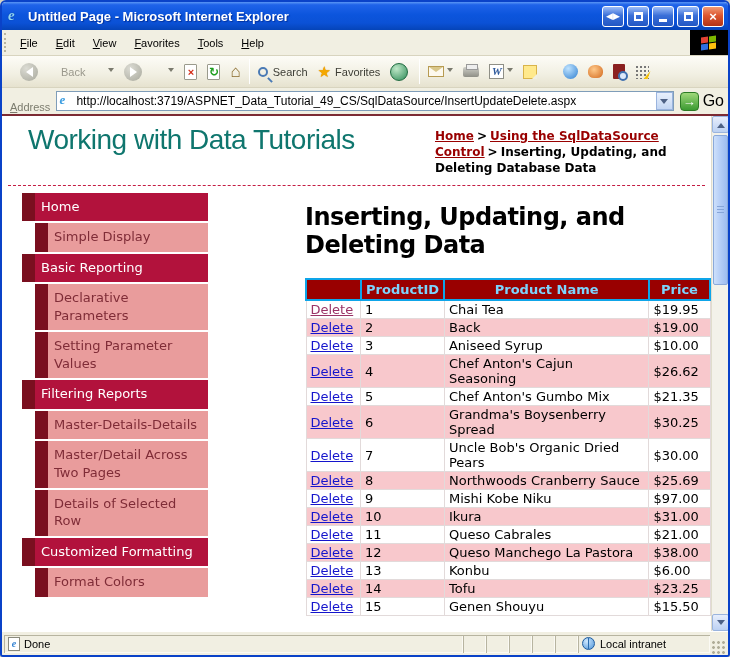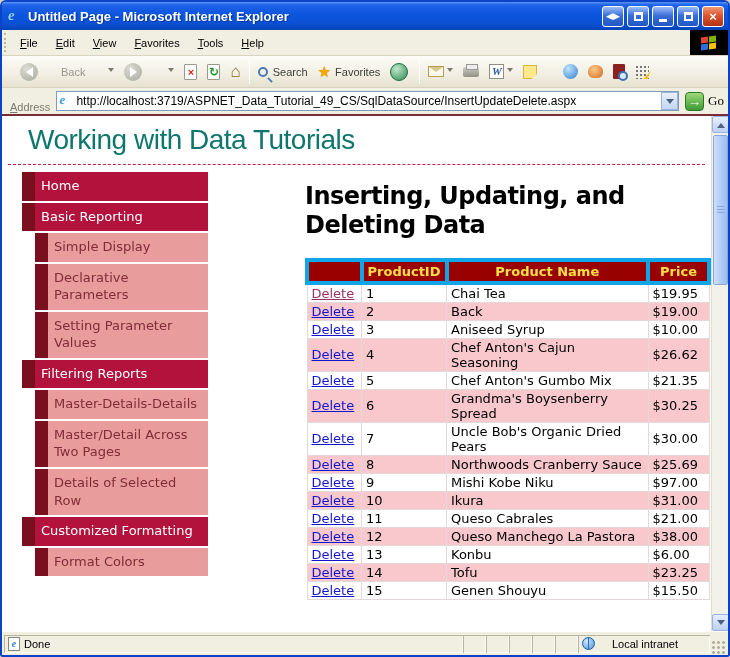--- a/index.html
+++ b/index.html
@@ -71,21 +71,21 @@
   .addr-label::first-letter{text-decoration:underline;}
   .addr-box{flex:1;height:20px;background:#fff;border:1px solid #7f9db9;display:flex;align-items:center;padding-left:2px;}
   .addr-ie{width:14px;height:14px;color:#3b9de0;font:italic bold 13px/12px "Liberation Serif",serif;margin-right:3px;}
   .url-input{flex:1;border:none;outline:none;font:12px "Liberation Sans","DejaVu Sans",sans-serif;color:#000;padding:0;background:transparent;}
   .addr-drop{width:17px;height:18px;background:linear-gradient(180deg,#e8f0fc,#c3d6f3);border:1px solid #9ab4de;
     display:flex;align-items:center;justify-content:center;cursor:pointer;}
   .addr-drop i{width:0;height:0;border:4px solid transparent;border-top:5px solid #4d6185;margin-top:4px;}
   .go-wrap{display:flex;align-items:center;margin-left:6px;cursor:pointer;}
   .go-circle{width:19px;height:19px;border-radius:4px;background:linear-gradient(180deg,#9fd87a,#3c9a32);
     border:1px solid #2c7a24;color:#fff;font-size:13px;line-height:17px;text-align:center;margin-right:4px;}
-  .go-label{font-size:13px;color:#000;font-family:Liberation Serif, serif;}
+  .go-label{font-size:16px;color:#000;}
   
   .content{flex:1;background:#fff;border-top:2px solid #7c2a33;position:relative;overflow:hidden;padding-right:17px;}
   .site-header{display:flex;justify-content:space-between;padding:8px 6px 6px 26px;}
   .site-title{font-size:28px;color:#0f766e;letter-spacing:-0.5px;white-space:nowrap;font-family:"Liberation Sans",sans-serif;}
   .breadcrumb{width:270px;font-size:12px;font-weight:bold;line-height:1.35;color:#000;padding-top:4px;font-family:"DejaVu Sans",sans-serif;}
   .crumb-link{color:#990000;text-decoration:underline;cursor:pointer;}
   .crumb-sep{margin:0 3px;}
   .divider{border-top:1px dashed #c41d44;margin:2px 6px 0 6px;}
   .body-row{display:flex;margin-top:7px;font-family:"DejaVu Sans",sans-serif;}
   
@@ -94,21 +94,21 @@
   .side-item.lv2{margin-left:13px;}
   .side-strip{flex:0 0 13px;background:#7a0f1f;}
   .side-label{flex:1;padding:5px 4px 6px 6px;font-size:13px;line-height:1.35;}
   .lv1 .side-label{background:#b2123c;color:#fff;}
   .lv2 .side-label{background:#e99c9c;color:#7f2c37;}
   
   .main{flex:1;padding-left:52px;margin-left:45px;}
   .main h1{font-size:24px;font-weight:bold;color:#000;margin:10px 0 0 0;width:400px;line-height:1.2;
     font-family:"DejaVu Sans",sans-serif;letter-spacing:-0.5px;}
   .grid{border-collapse:collapse;margin-top:18px;font-size:13px;border:1px solid #990000;}
-  .grid th{background:#990000;color:#fde047;font-weight:bold;border:4px solid #0ea5e9;padding:2px 4px;text-align:center;}
+  .grid th{background:#990000;color:#7dd3fc;font-weight:bold;border:2px solid #0ea5e9;padding:2px 4px;text-align:center;}
   .grid td{border:1px solid #e2dada;padding:1px 4px;color:#000;}
   .grid tr.alt{background:#f8c8cc;}
   .col-del{width:55px;} .col-id{width:84px;} .col-name{width:220px;} .col-price{width:62px;}
   a.delete{color:#1414cc;text-decoration:underline;cursor:pointer;}
   a.delete.visited{color:#993366;}
   
   .scrollbar{position:absolute;top:0;right:0;bottom:0;width:17px;background:#f3f2ea;border-left:1px solid #e0ddcd;}
   .sb-btn{position:absolute;left:0;width:17px;height:17px;background:linear-gradient(180deg,#e7eefc,#bcd1f2);
     border:1px solid #9ab4de;border-radius:2px;display:flex;align-items:center;justify-content:center;cursor:pointer;}
   .sb-up{top:0;} .sb-down{bottom:0;}
@@ -121,21 +121,21 @@
     background:repeating-linear-gradient(180deg,#86a5d8 0 1px,transparent 1px 3px);}
   
   .statusbar{height:24px;flex:0 0 24px;background:#f1efe2;border-top:1px solid #fff;display:flex;align-items:center;
     font-size:11px;color:#000;padding:0 2px;}
   .sb-pane{height:18px;display:flex;align-items:center;padding:0 4px;
     box-shadow:inset 1px 1px 0 #b7b4a0, inset -1px -1px 0 #fbfaf4;}
   .sb-left{flex:1;}
   .done-ico{width:12px;height:14px;background:#fff;border:1px solid #8a8a7c;margin-right:4px;
     color:#2f7fd0;font:italic bold 10px/12px "Liberation Serif",serif;text-align:center;}
   .sb-small{width:23px;}
-  .sb-zone{width:132px;gap:12px;}
+  .sb-zone{width:132px;}
   .globe{width:13px;height:13px;border-radius:50%;margin-right:5px;border:1px solid #1f5c9e;
     background:radial-gradient(circle at 35% 30%,#cfe8ff,#4d94d8);position:relative;}
   .globe::after{content:"";position:absolute;left:5px;top:0;bottom:0;width:1px;background:#2a6cae;}
   .sb-grip{width:14px;height:14px;margin-left:2px;align-self:flex-end;
     background-image:radial-gradient(circle,#b0ad98 1.3px,transparent 1.5px);background-size:5px 5px;background-position:bottom right;}
 </style>
 </head>
 <body>
 
 <div class="window">
@@ -253,36 +253,37 @@
     </div>
     <div class="go-wrap">
       <span class="go-circle">→</span>
       <span class="go-label">Go</span>
     </div>
   </div>
 
   <div class="content">
     <div class="site-header">
       <div class="site-title">Working with Data Tutorials</div>
+      <div class="breadcrumb"><a class="crumb-link">Home</a><span class="crumb-sep">&gt;</span><a class="crumb-link">Using the SqlDataSource Control</a><span class="crumb-sep">&gt;</span><span>Inserting, Updating, and Deleting Database Data</span></div>
     </div>
     <div class="divider"></div>
 
     <div class="body-row">
       <div class="sidebar">
           <div class="side-item lv1">
     <div class="side-strip"></div>
     <div class="side-label">Home</div>
   </div>
+          <div class="side-item lv2">
+    <div class="side-strip"></div>
+    <div class="side-label">Simple Display</div>
+  </div>
           <div class="side-item lv1">
     <div class="side-strip"></div>
     <div class="side-label">Basic Reporting</div>
-  </div>
-          <div class="side-item lv2">
-    <div class="side-strip"></div>
-    <div class="side-label">Simple Display</div>
   </div>
           <div class="side-item lv2">
     <div class="side-strip"></div>
     <div class="side-label">Declarative Parameters</div>
   </div>
           <div class="side-item lv2">
     <div class="side-strip"></div>
     <div class="side-label">Setting Parameter Values</div>
   </div>
           <div class="side-item lv1">

